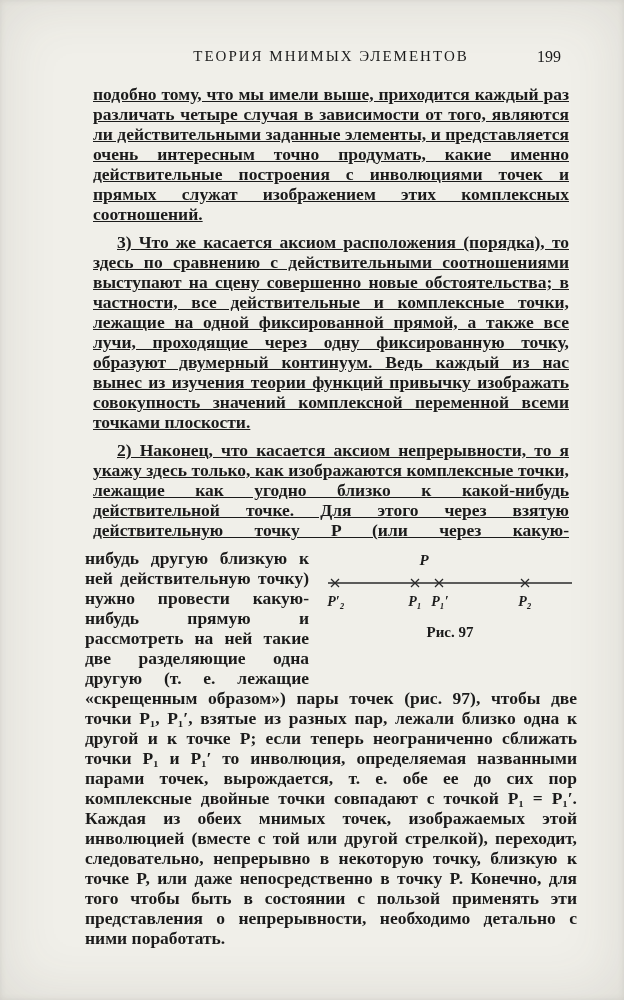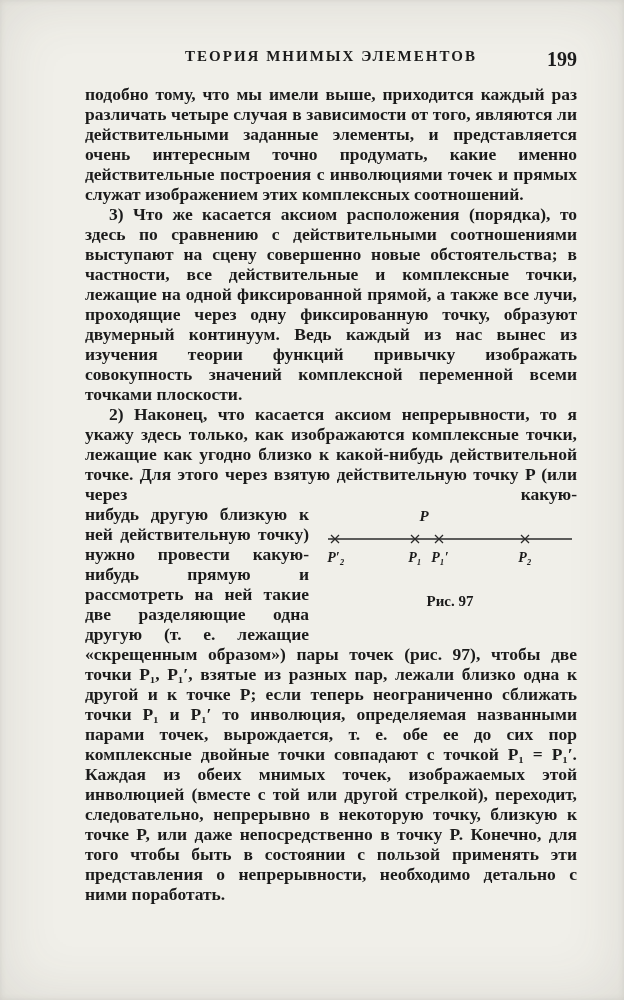--- a/index.html
+++ b/index.html
@@ -16,42 +16,42 @@
     color: #1b1b1b;
     padding: 48px 47px 0 85px;
     box-shadow: inset 0 0 60px rgba(70,65,55,0.12), inset 0 0 6px rgba(60,55,45,0.10);
     overflow: hidden;
   }
   .header {
     position: relative;
     width: 100%;
     height: 22px;
     margin-bottom: 14px;
-    font-weight: bold;
+    font-weight: normal;
     font-size: 15px;
     letter-spacing: 2px;
     text-align: center;
     white-space: nowrap;
   }
   .page-number {
     position: absolute;
-    right: 0;
+    right: 16px;
     top: 0;
     letter-spacing: 0;
-    font-size: 20px;
+    font-size: 16px;
   }
   .body {
     font-size: 17.5px;
     line-height: 20px;
     font-weight: bold;
     text-align: justify;
     hyphens: auto;
     -webkit-hyphens: auto;
   }
-  .para { margin: 0; }
+  .para { margin: 8px; text-decoration: underline; }
   .indent { text-indent: 24px; }
   .justify-last { text-align-last: justify; }
   .para-wrap { text-align: justify; }
   .figure {
     float: right;
     width: 254px;
     height: 119px;
     margin: 2px 0 2px 14px;
     text-align: center;
     text-indent: 0;
@@ -63,21 +63,21 @@
     font-style: italic;
     font-size: 14px;
     fill: #1b1b1b;
     text-anchor: middle;
   }
   .figure svg text.fig-p { font-size: 15px; }
   .fig-line { stroke: #2a2a2a; stroke-width: 1.5; }
   .fig-cross { stroke: #2a2a2a; stroke-width: 1.3; }
   .fig-caption {
     display: block;
-    margin-top: 18px;
+    margin-top: 5px;
     font-size: 15px;
     font-weight: bold;
     font-style: normal;
     line-height: 18px;
     text-align: center;
   }
 </style>
 </head>
 <body>
 

